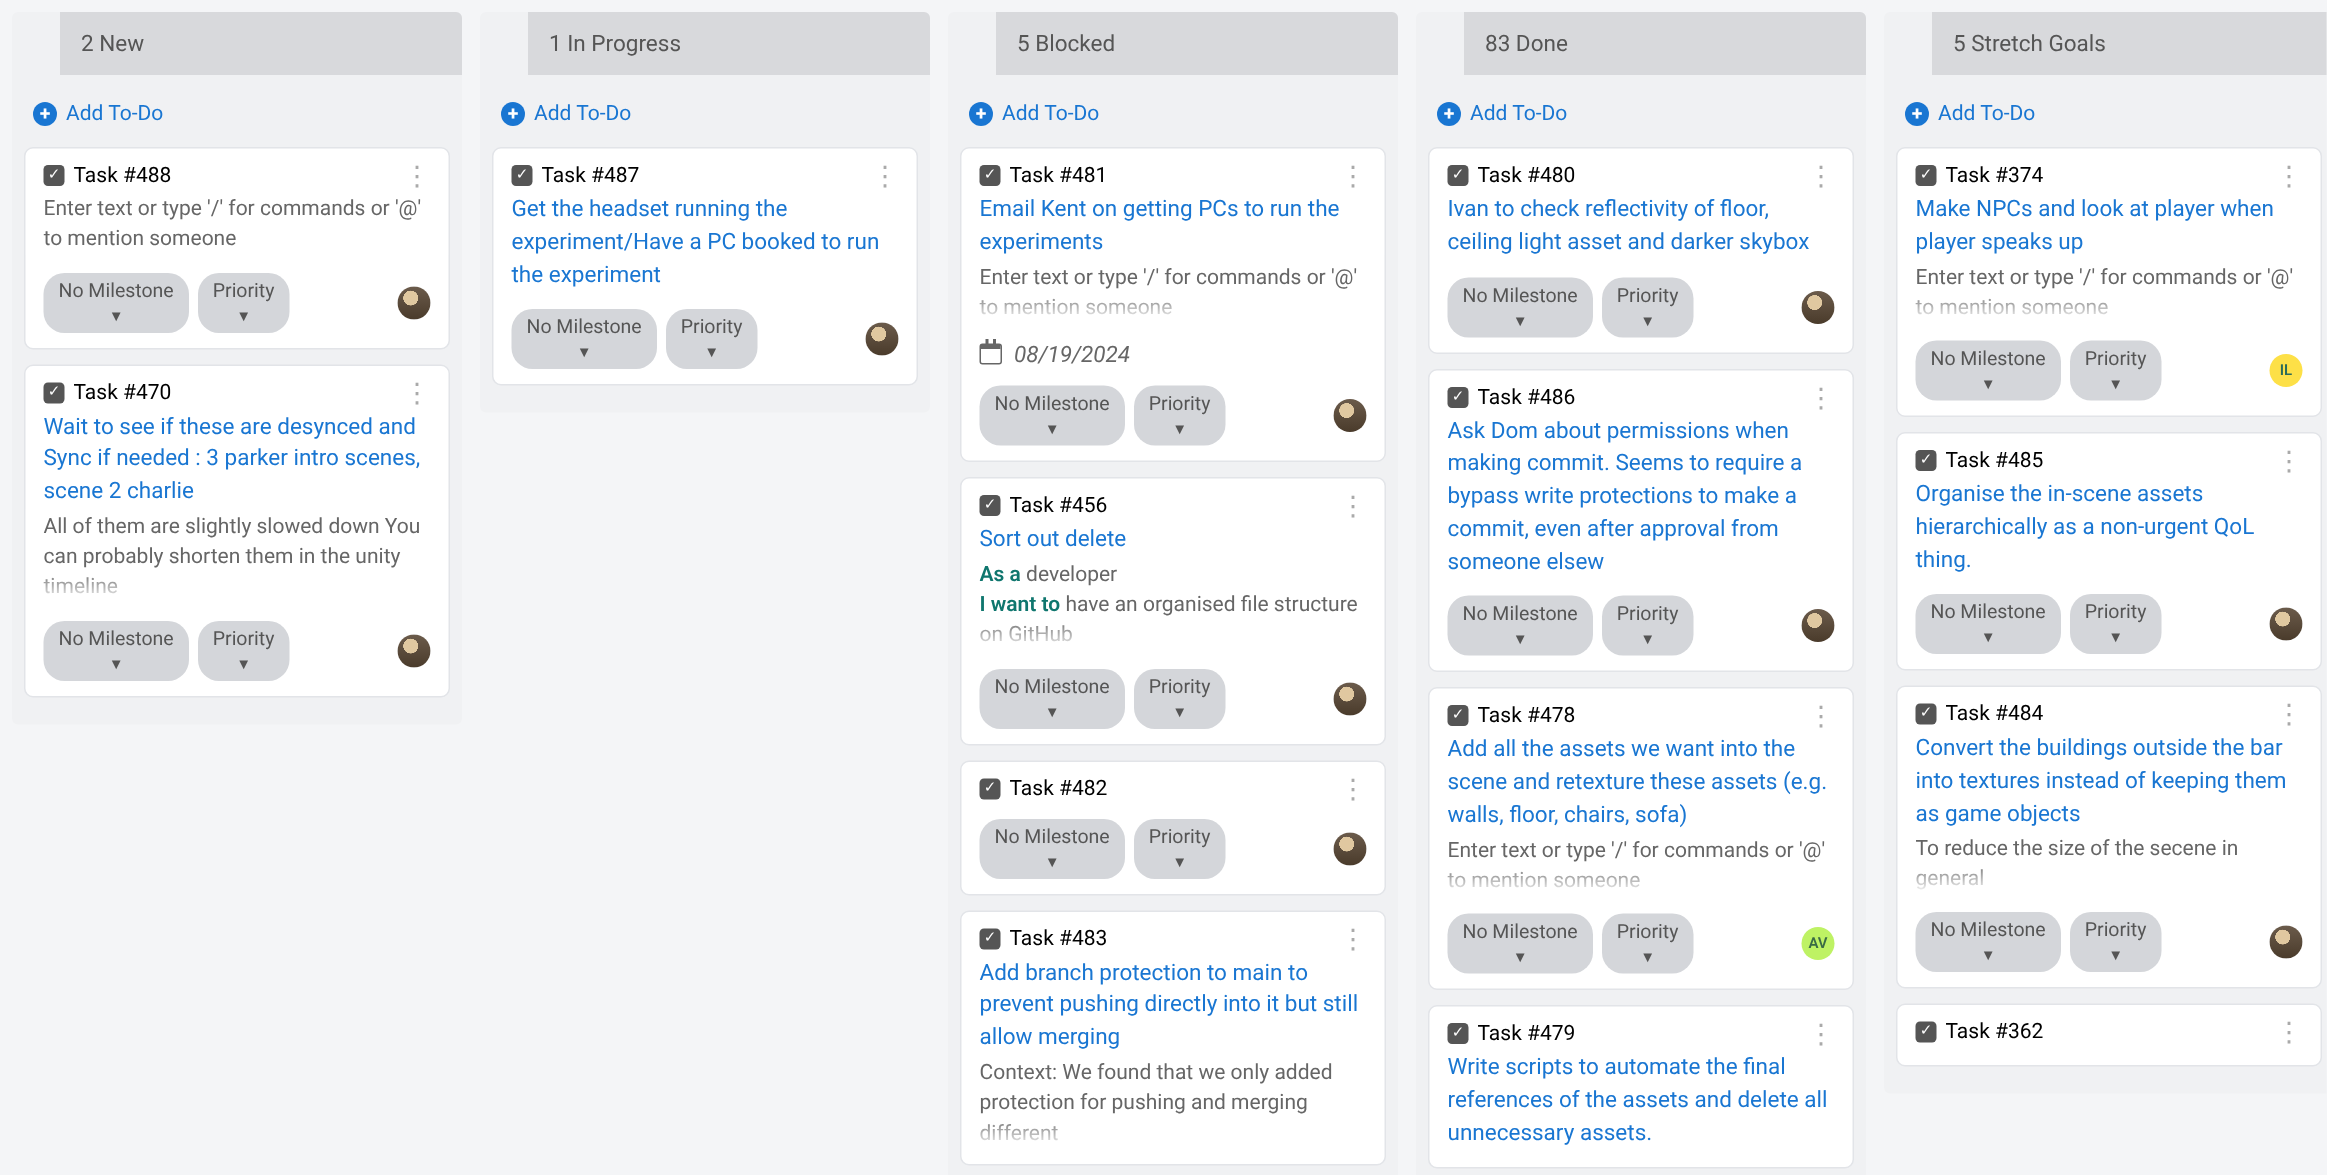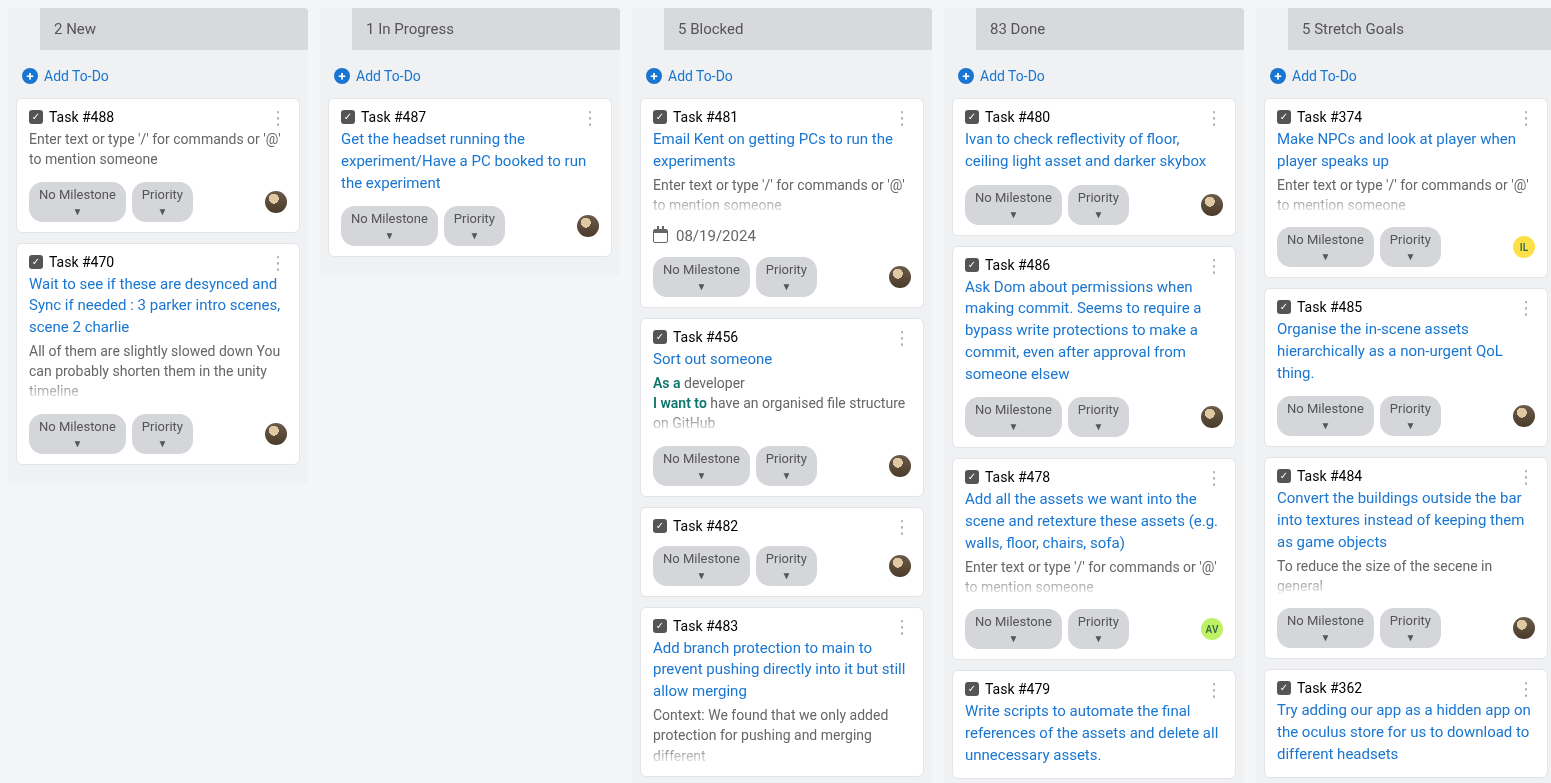--- a/index.html
+++ b/index.html
@@ -148,20 +148,21 @@
   }
   .avatar.green { background: #fde047; display:inline-flex; align-items:center; justify-content:center; color:#2c6b5a; font-size:10px; font-weight:600;}
   .avatar.av { background:#bef264; display:inline-flex; align-items:center; justify-content:center; color:#3a6b45; font-size:10px; font-weight:600;}
   .date-row {
     display: flex;
     align-items: center;
     gap: 8px;
     color: #666;
     margin-top: 12px;
     font-size: 15px;
+    font-style: italic;
   }
   .cal-icon {
     display: inline-block;
     width: 15px; height: 14px;
     position: relative;
     background: linear-gradient(#666 3px, transparent 3px), #fff;
     border: 1.5px solid #666;
     border-radius: 2px;
   }
   .cal-icon::before, .cal-icon::after {
@@ -289,21 +290,21 @@
             </div>
             <span class="avatar"></span>
           </div>
         </div>
         <div class="card">
           <div class="card-top">
             <span class="task-chk">✓</span>
             <span class="task-id">Task #456</span>
           </div>
           <div class="menu-dots">⋮</div>
-          <a class="title-link">Sort out someone</a>
+          <a class="title-link">Sort out delete</a>
           <div class="desc rich fade"><span class="b">As a </span><span>developer</span><br><span class="b">I want to </span><span>have an organised file structure on GitHub</span></div>
           <div class="meta-row">
             <div class="pills">
               <span class="pill">
                 <span>No Milestone</span>
                 <span class="caret">▼</span>
               </span>
               <span class="pill">
                 <span>Priority</span>
                 <span class="caret">▼</span>
@@ -496,17 +497,16 @@
             </div>
             <span class="avatar"></span>
           </div>
         </div>
         <div class="card">
           <div class="card-top">
             <span class="task-chk">✓</span>
             <span class="task-id">Task #362</span>
           </div>
           <div class="menu-dots">⋮</div>
-          <a class="title-link">Try adding our app as a hidden app on the oculus store for us to download to different headsets</a>
         </div>
       </div>
     </div>
   </div>
 
 </body></html>

